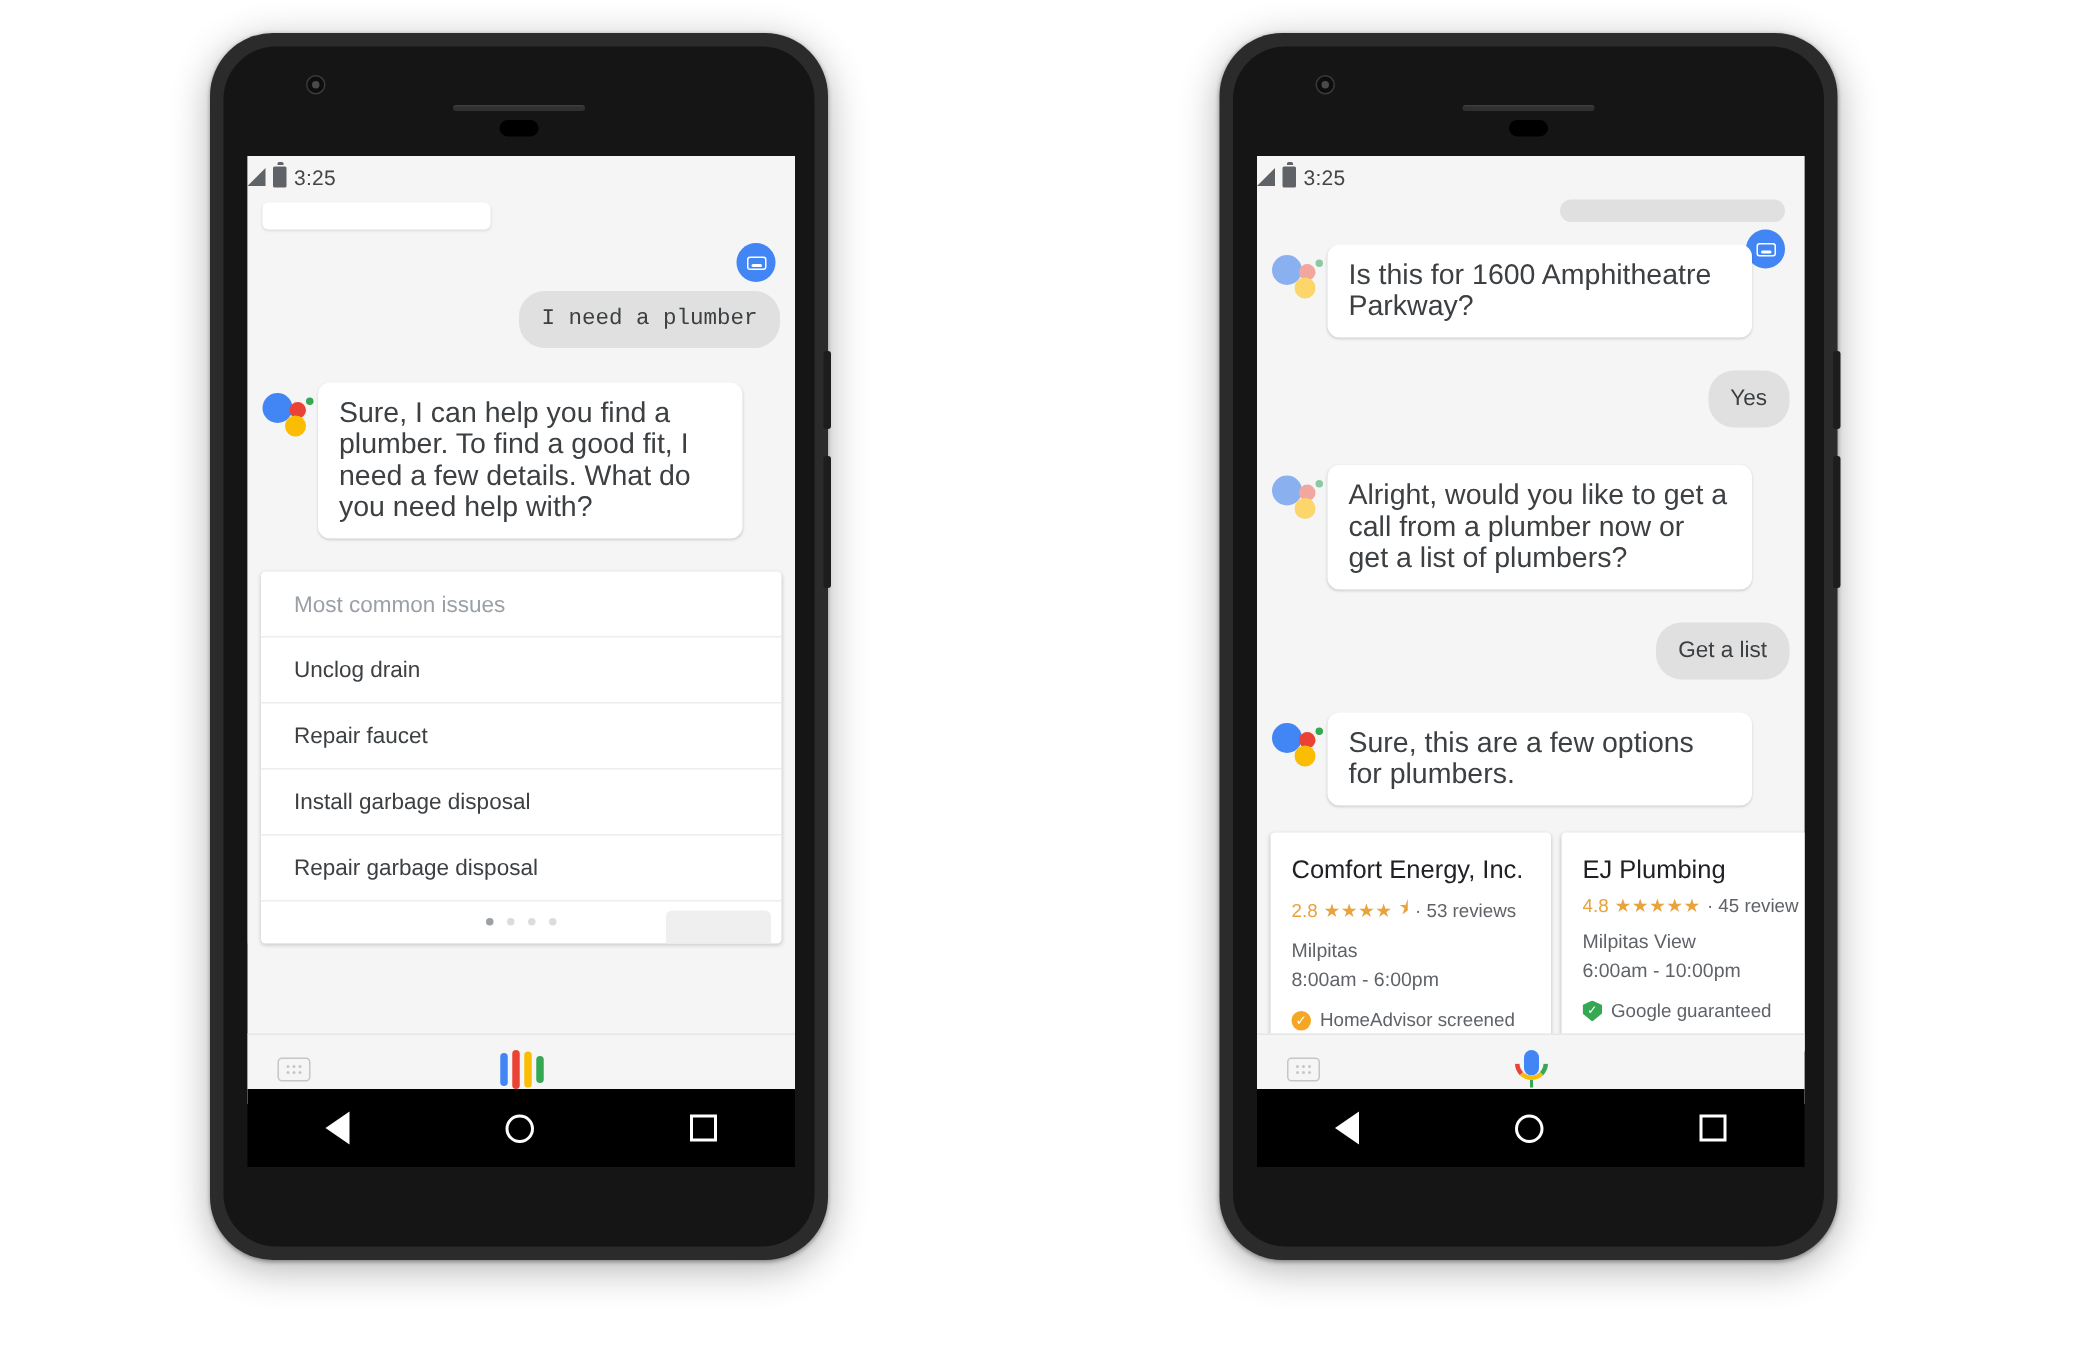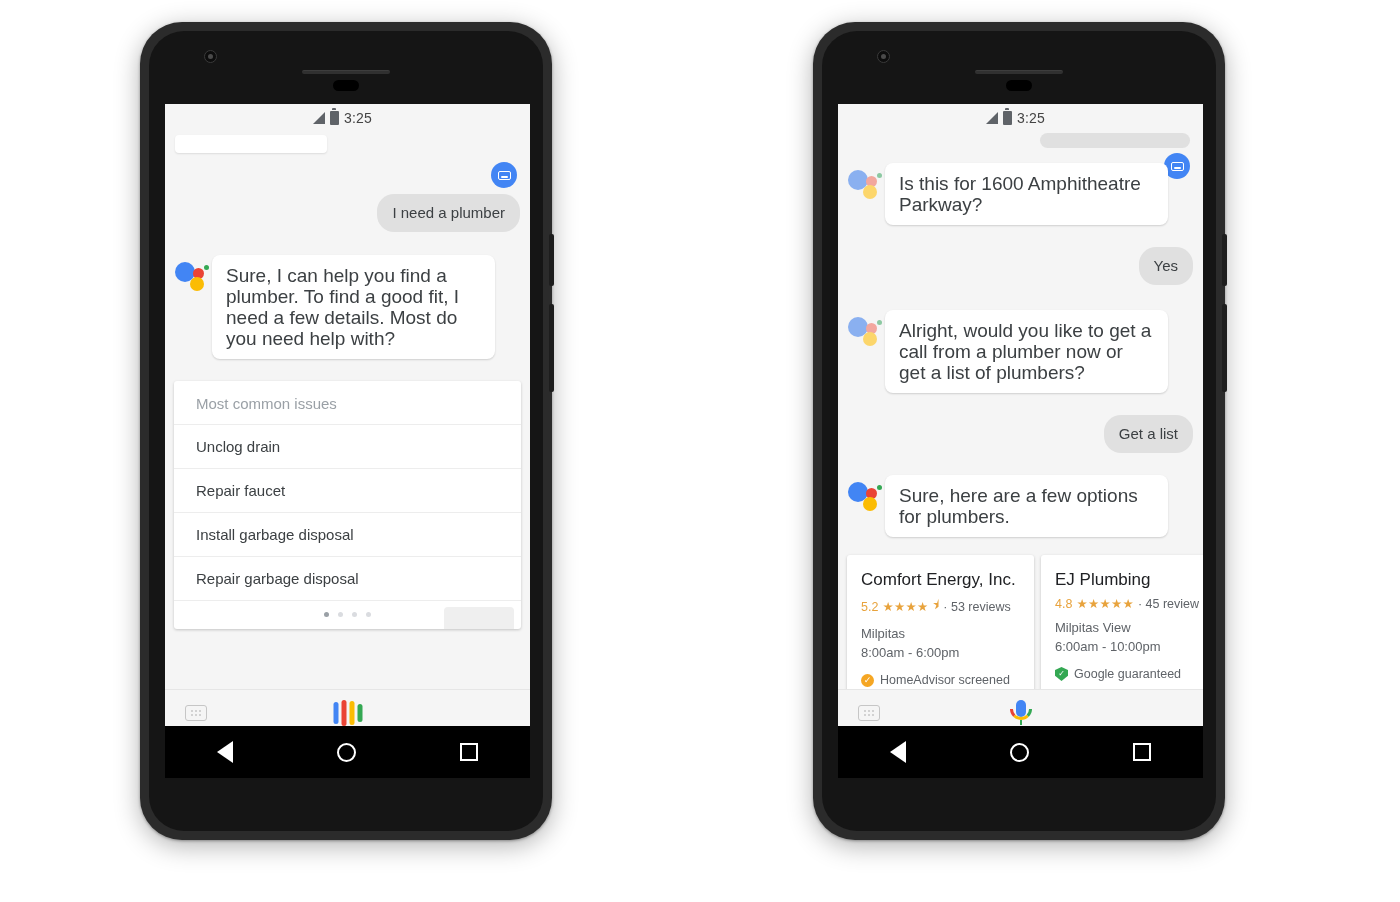--- a/index.html
+++ b/index.html
@@ -59,21 +59,21 @@
     border-bottom: 11px solid transparent; border-right: 16px solid #fff; }
   .nav-home { width: 19px; height: 19px; border: 2.5px solid #fff; border-radius: 50%; }
   .nav-recent { width: 18px; height: 18px; border: 2.5px solid #fff; }
   .side-btn {
     position: absolute; background: #1d1d1d; border-radius: 2px;
   }
 
   
   .statusbar {
     height: 27px; display: flex; align-items: center;
-    justify-content: center; padding-right: 10px; gap: 5px;
+    justify-content: flex-start; padding-right: 10px; gap: 5px;
     background: #f5f5f5;
   }
   .sig { width: 0; height: 0; border-left: 12px solid transparent;
     border-bottom: 12px solid #5f6368; }
   .batt { width: 9px; height: 14px; background: #5f6368; border-radius: 1px;
     position: relative; }
   .batt::before { content:""; position:absolute; top:-2.5px; left:2.5px;
     width:4px; height:2px; background:#5f6368; border-radius: 1px 1px 0 0;}
   .clock { font-size: 14px; color: #444; letter-spacing: .2px; }
 
@@ -242,32 +242,32 @@
         <div class="row" style="padding-top:2px;">
           <div class="stub-white" style="width:152px;"></div>
         </div>
 
         <div class="row right" style="margin-top:9px; padding-right:13px;">
           <div class="user-avatar">
             <span class="kb"></span>
           </div>
         </div>
 
-        <div class="row right" style="margin-top:6px;">
+        <div class="row right" style="margin-top:6px;font-family:Liberation Mono, monospace;">
           <div class="bubble-user">I need a plumber</div>
         </div>
 
         <div class="row" style="margin-top:23px;">
           <div class="asst-logo">
             <span class="d-blue"></span>
               <span class="d-red"></span>
             <span class="d-yellow"></span>
               <span class="d-green"></span>
           </div>
-          <div class="bubble-asst" style="margin-left:3px;">Sure, I can help you find a plumber. To find a good fit, I need a few details. Most do you need help with?</div>
+          <div class="bubble-asst" style="margin-left:3px;">Sure, I can help you find a plumber. To find a good fit, I need a few details. What do you need help with?</div>
         </div>
 
         <div class="sugg-card" style="margin-top:22px;">
           <div class="sugg-head">Most common issues</div>
           <div class="sugg-item">Unclog drain</div>
           <div class="sugg-item">Repair faucet</div>
           <div class="sugg-item">Install garbage disposal</div>
           <div class="sugg-item">Repair garbage disposal</div>
           <div class="sugg-dots">
             <span class="dot active"></span>
@@ -367,29 +367,29 @@
           <div class="bubble-user">Get a list</div>
         </div>
 
         <div class="row" style="margin-top:22px;">
           <div class="asst-logo">
             <span class="d-blue"></span>
               <span class="d-red"></span>
             <span class="d-yellow"></span>
               <span class="d-green"></span>
           </div>
-          <div class="bubble-asst" style="margin-left:3px;">Sure, here are a few options for plumbers.</div>
+          <div class="bubble-asst" style="margin-left:3px;">Sure, this are a few options for plumbers.</div>
         </div>
 
         <div class="biz-strip" style="margin-top:18px;">
 
           <div class="biz-card" style="width:187px;">
             <div class="biz-name">Comfort Energy, Inc.</div>
             <div class="biz-rating">
-              <span class="num">5.2</span>
+              <span class="num">2.8</span>
               <span class="stars">★★★★</span>
               <span class="stars">⯨</span>
               <span>· 53 reviews</span>
             </div>
             <div class="biz-line">Milpitas</div>
             <div class="biz-line">8:00am - 6:00pm</div>
             <div class="biz-badge">
               <span class="badge-ha">✓</span>
               <span>HomeAdvisor screened</span>
             </div>

